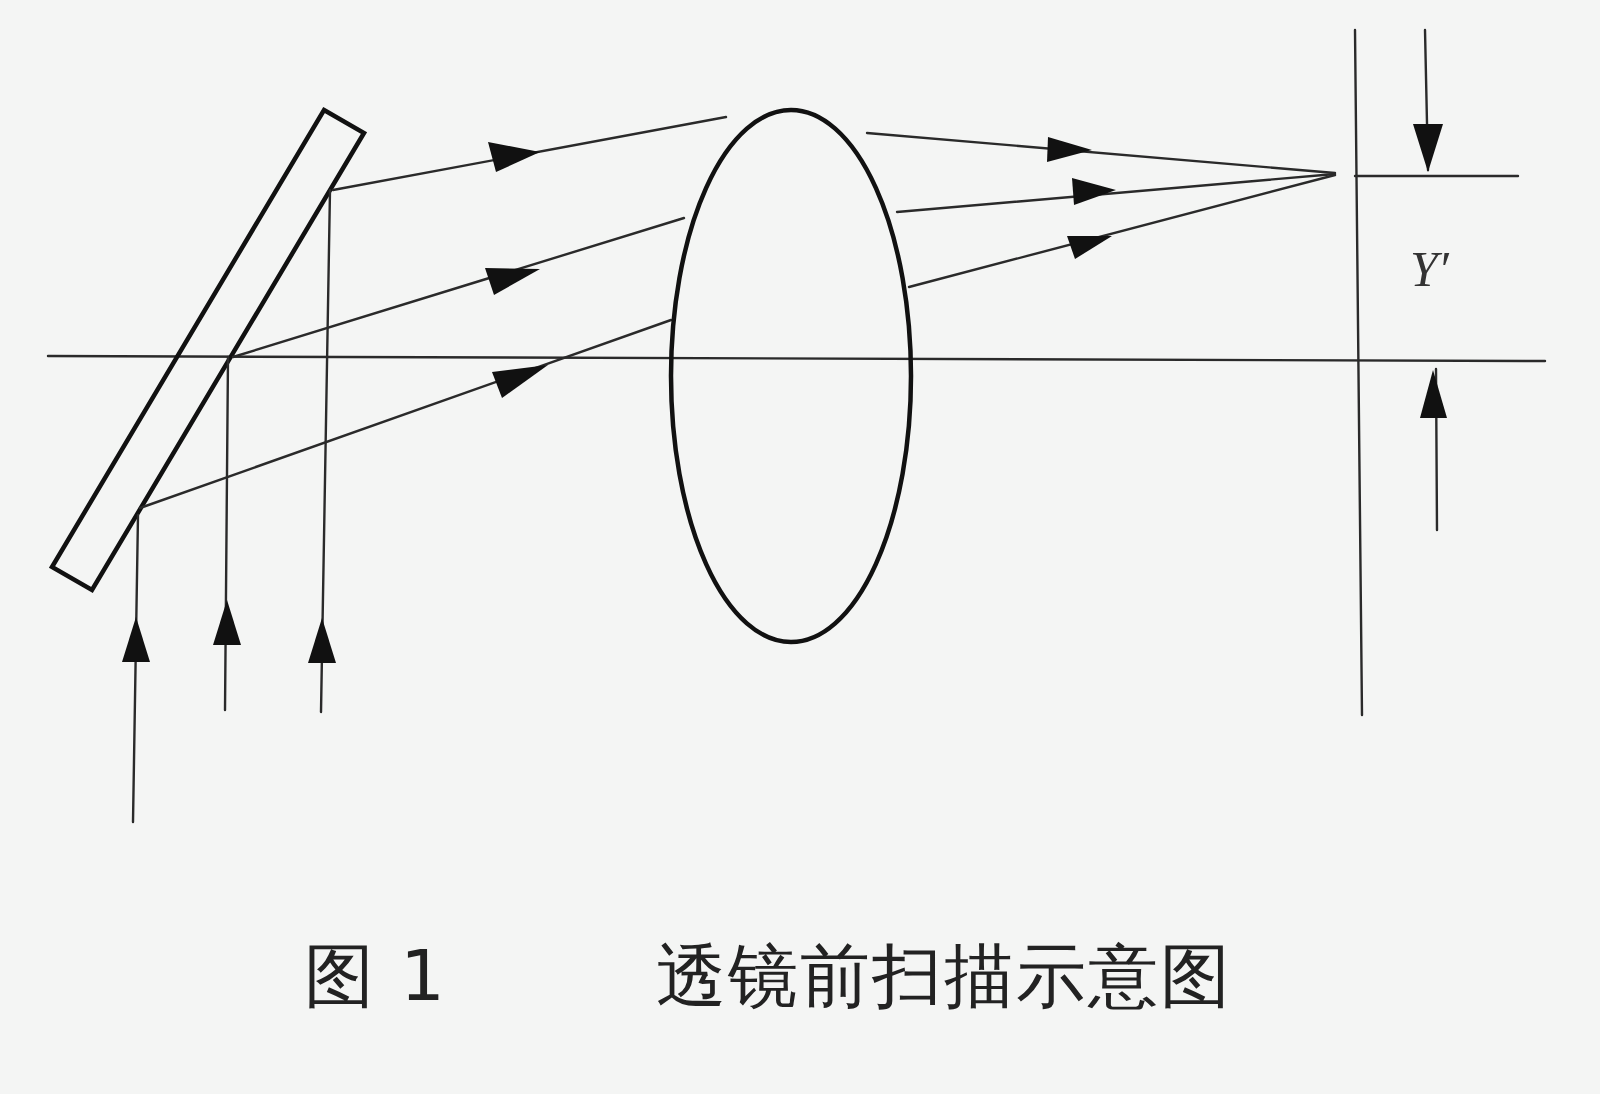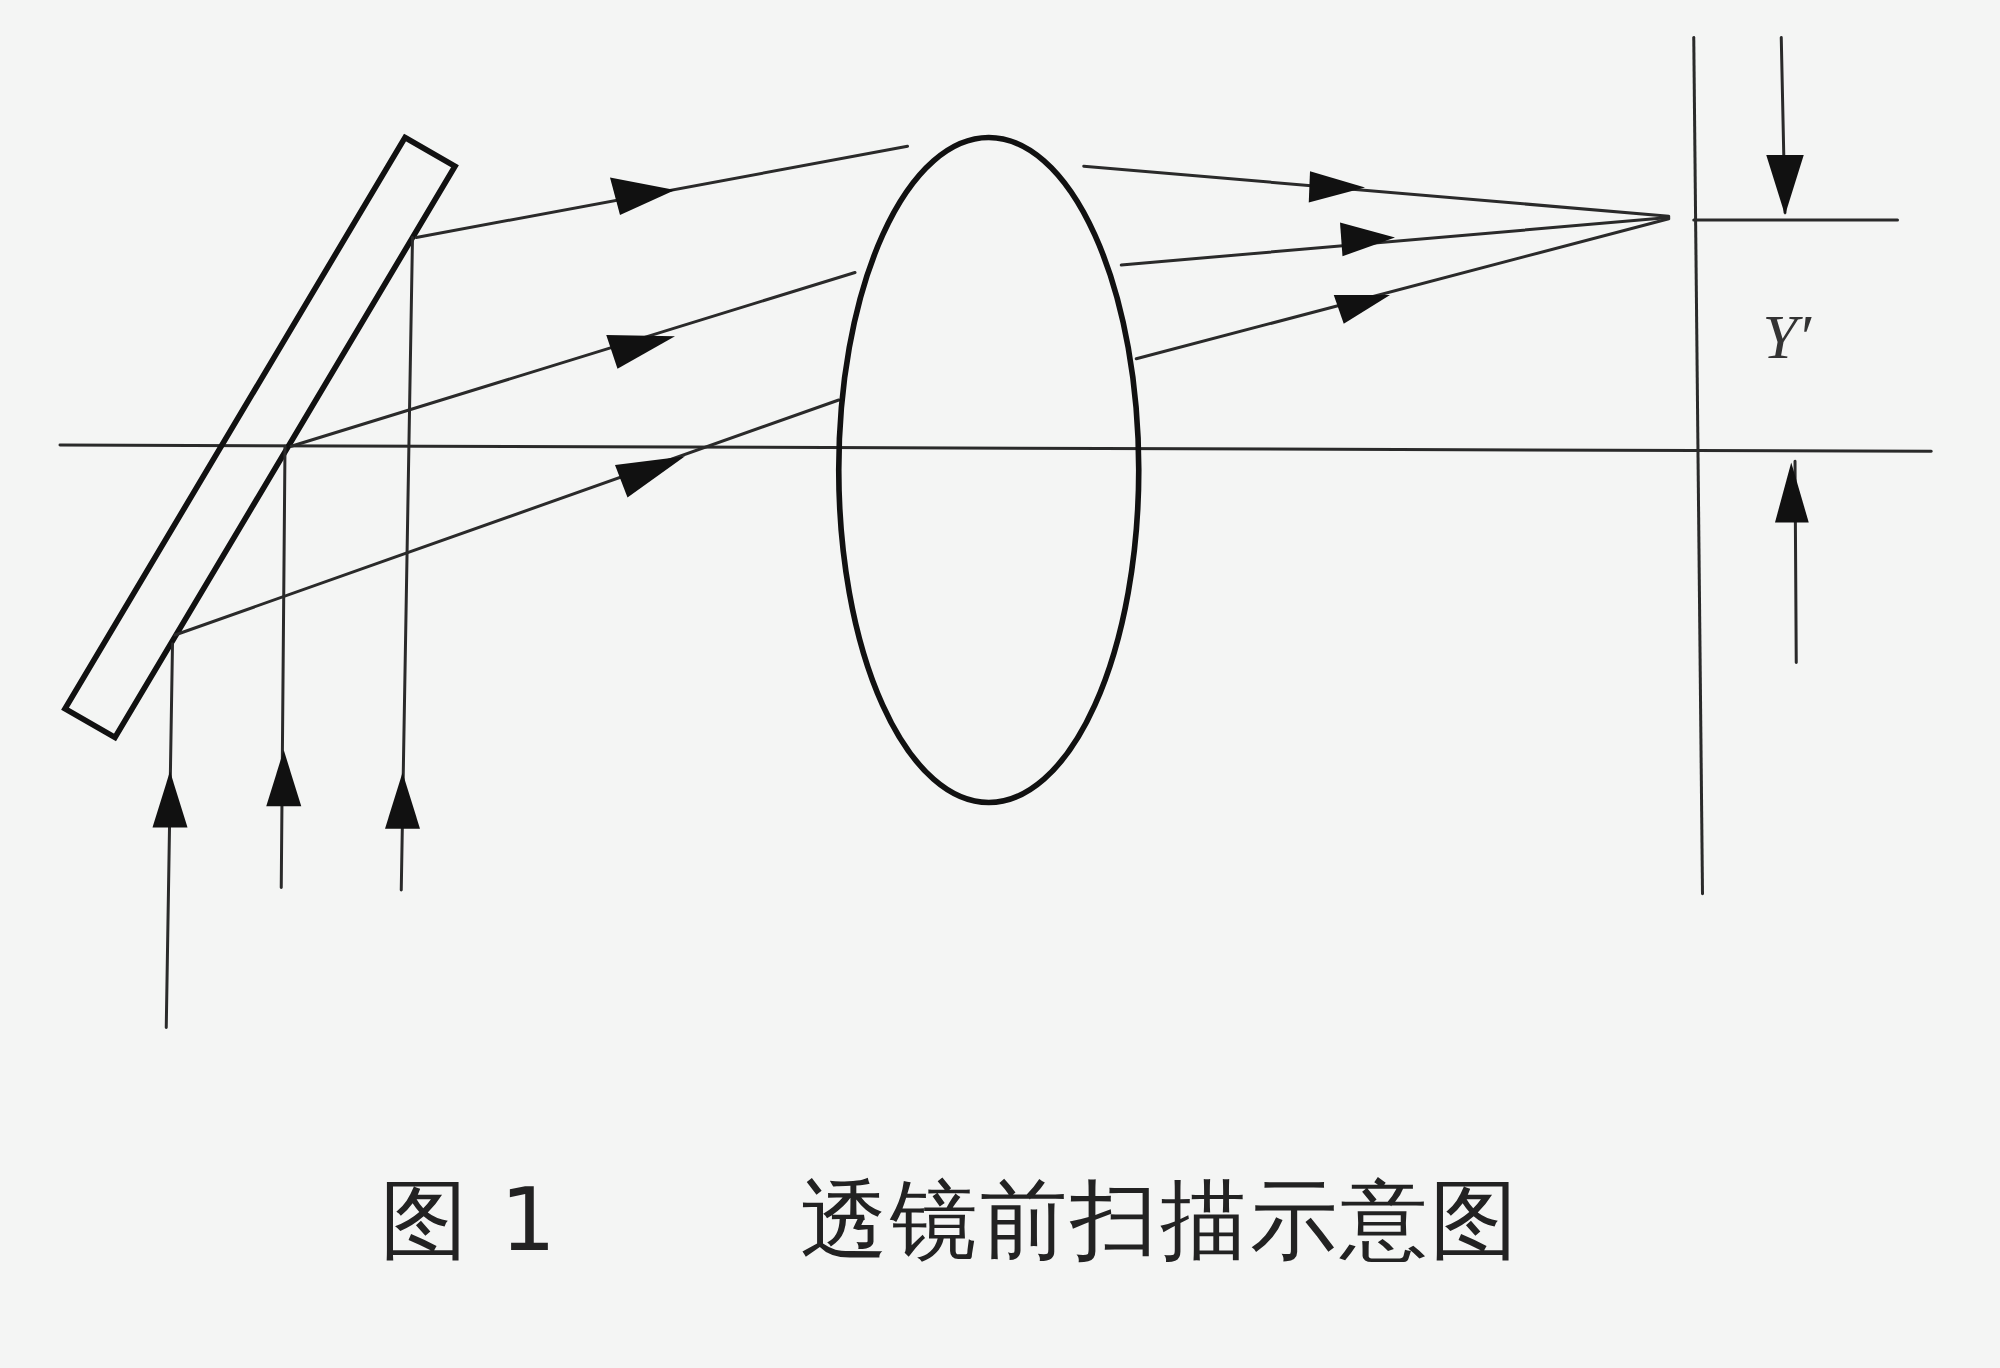--- a/index.html
+++ b/index.html
@@ -17,21 +17,21 @@
     position: absolute; left: 1410px; top: 240px;
     font-family: "Liberation Serif", "DejaVu Serif", serif;
     font-style: italic; font-size: 50px; color: #333;
   }
   .caption {
     position: absolute; top: 930px; left: 0; width: 1600px;
     font-family: "DejaVu Sans", "Liberation Sans", sans-serif;
     font-size: 70px; color: #222; letter-spacing: 2px;
   }
   .caption .num { position: absolute; left: 272px; margin-left: 32px; }
-  .caption .title { position: absolute; left: 640px; }
+  .caption .title { position: absolute; left: 656px; }
 </style>
 </head>
 <body>
 
 <div id="stage">
   <svg id="diagram" width="1600" height="1094" viewBox="0 0 1600 1094">
     <defs>
       <marker id="arr" viewBox="0 0 40 20" refX="38" refY="10" markerWidth="40" markerHeight="20" markerUnits="userSpaceOnUse" orient="auto">
         <path d="M0,0 L40,10 L0,20 L8,10 Z" fill="#111"></path>
       </marker>

